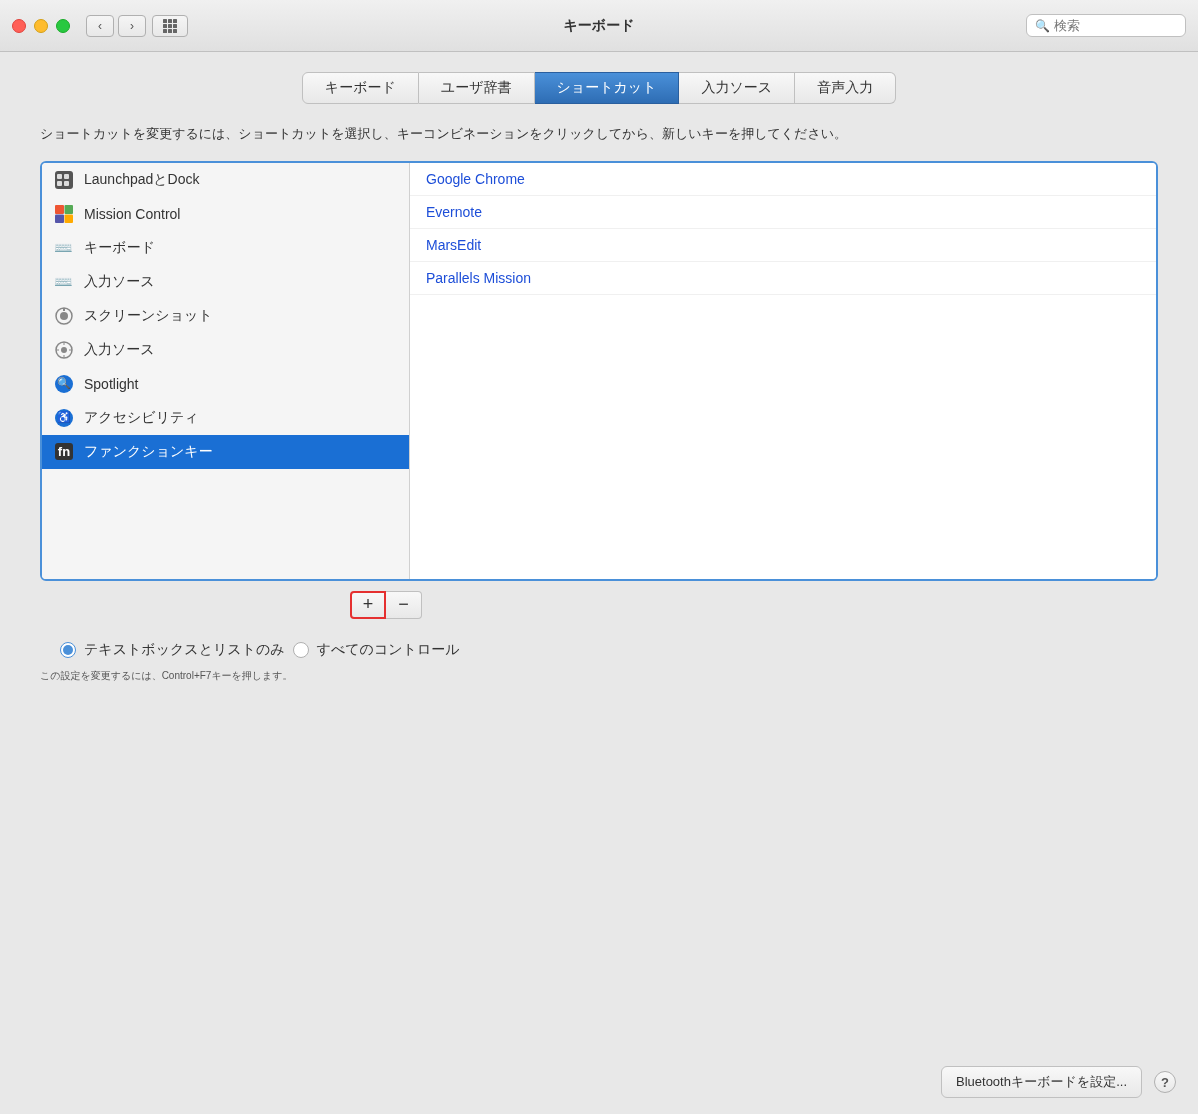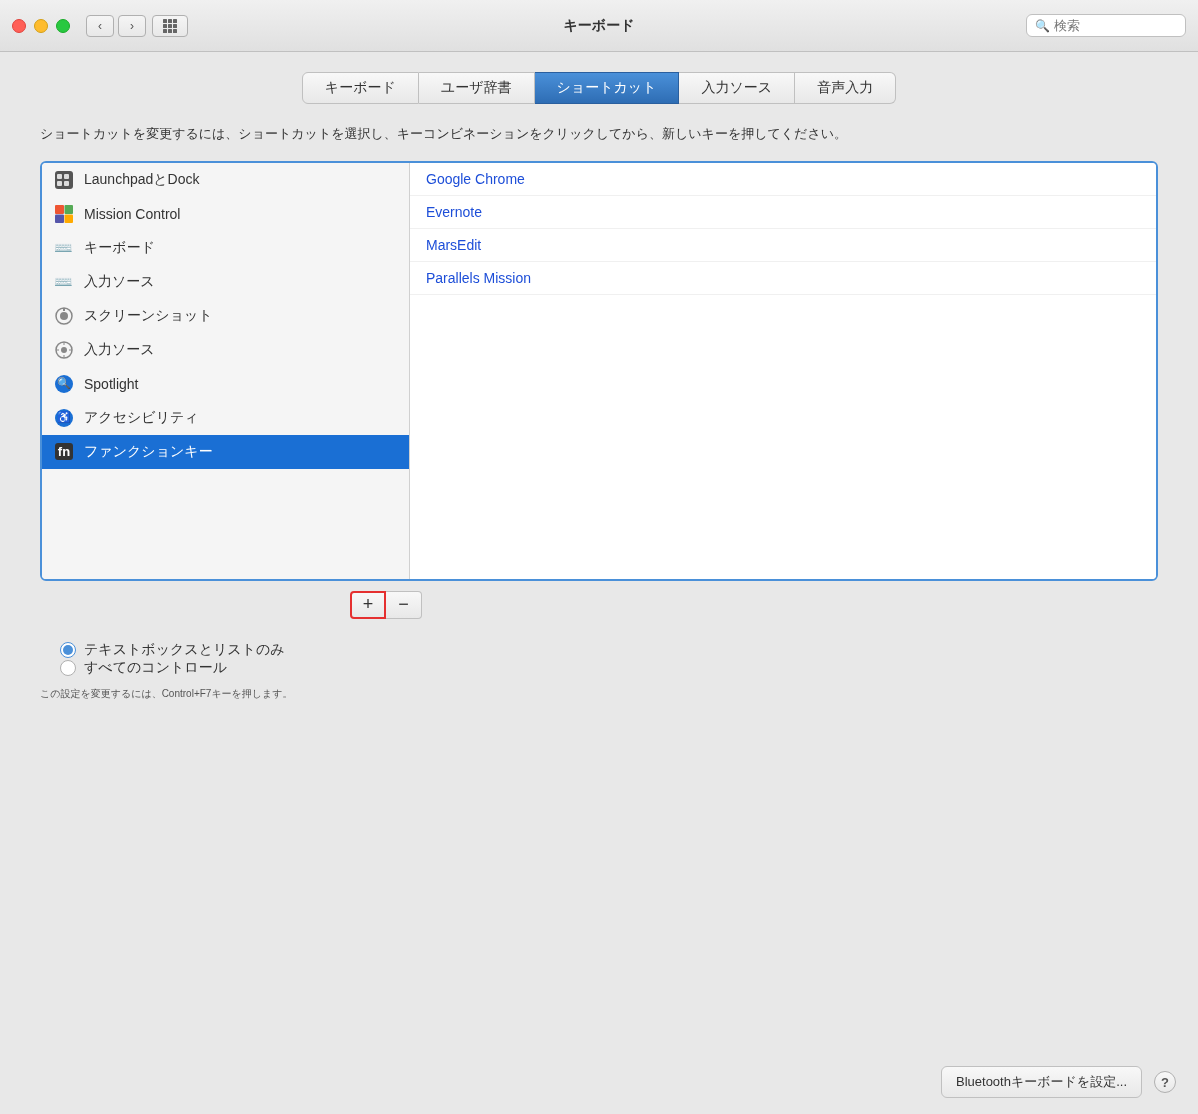--- a/index.html
+++ b/index.html
@@ -250,21 +250,22 @@
     .fka-section {
       margin-top: 22px;
     }
     .fka-label {
       font-size: 13px;
       color: #333;
       margin-bottom: 10px;
     }
     .radio-group {
       display: flex;
-      flex-direction: column;
+      flex-direction: row;
+      gap: 8px;
       margin-left: 20px;
     }
     .radio-item {
       display: flex;
       align-items: center;
       gap: 8px;
       font-size: 14px;
       color: #333;
       cursor: pointer;
     }

